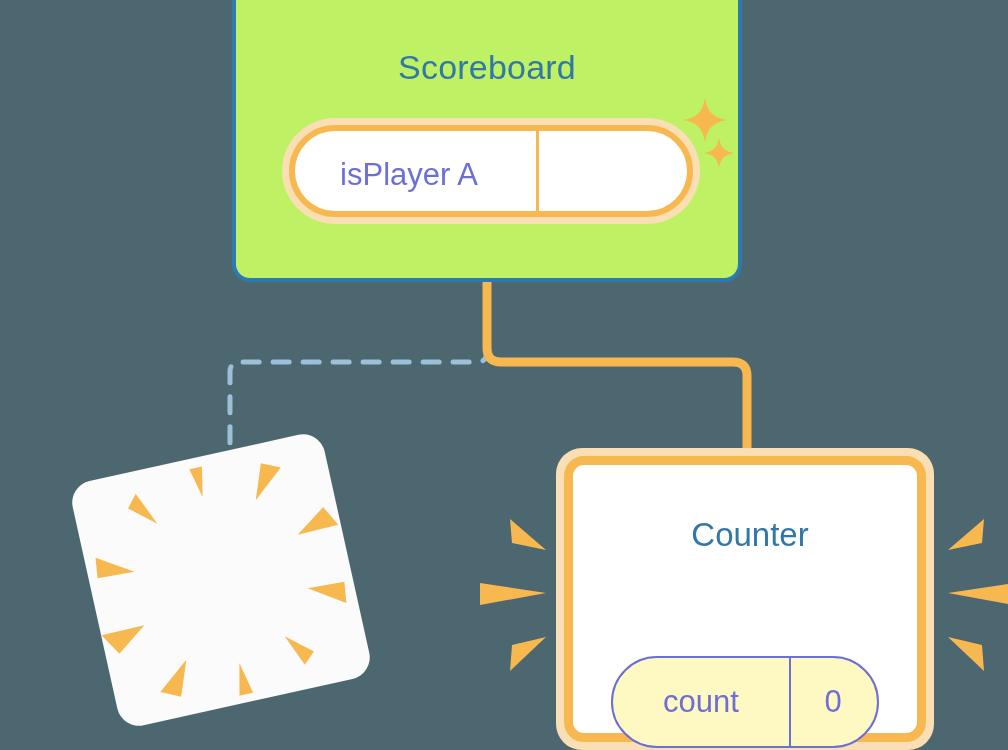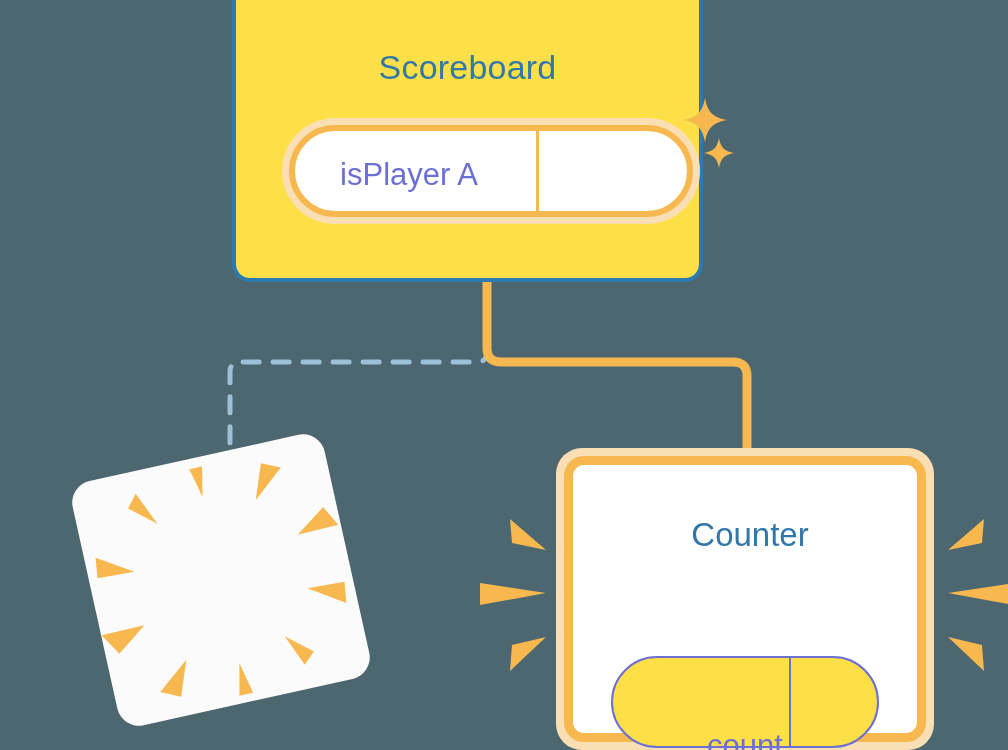--- a/index.html
+++ b/index.html
@@ -20,23 +20,23 @@
     left: 0; top: 0;
     width: 1008px; height: 750px;
     pointer-events: none;
   }
 
   
   .card-scoreboard {
     position: absolute;
     left: 232px;
     top: 0px;
-    width: 471px;
+    width: 510px;
     height: 282px;
-    background: #fde047;
+    background: #bef264;
     border: 4px solid #2d7ab0;
     border-top: none;
     border-radius: 0 0 18px 18px;
     box-sizing: border-box;
     z-index: 5;
   }
   .card-title {
     text-align: center;
     color: #3177a8;
     font-size: 34px;
@@ -130,24 +130,23 @@
     margin-top: 68px;
   }
   .pill-purple {
     position: absolute;
     left: 55px;
     top: 140px;
     width: 268px;
     height: 92px;
     border: 2px solid #6c6fd4;
     border-radius: 46px;
-    background: #fde047;
-    box-sizing: border-box;
-    display: flex;
-    flex-direction: column;
+    background: #fef9c3;
+    box-sizing: border-box;
+    display: flex;
   }
   .pill-purple .cell {
     display: flex;
     align-items: center;
     justify-content: center;
     color: #6c6fd4;
     font-size: 31px;
   }
   .pill-purple .cell-key { flex: 0 0 176px; }
   .pill-purple .cell-val { flex: 1; }

